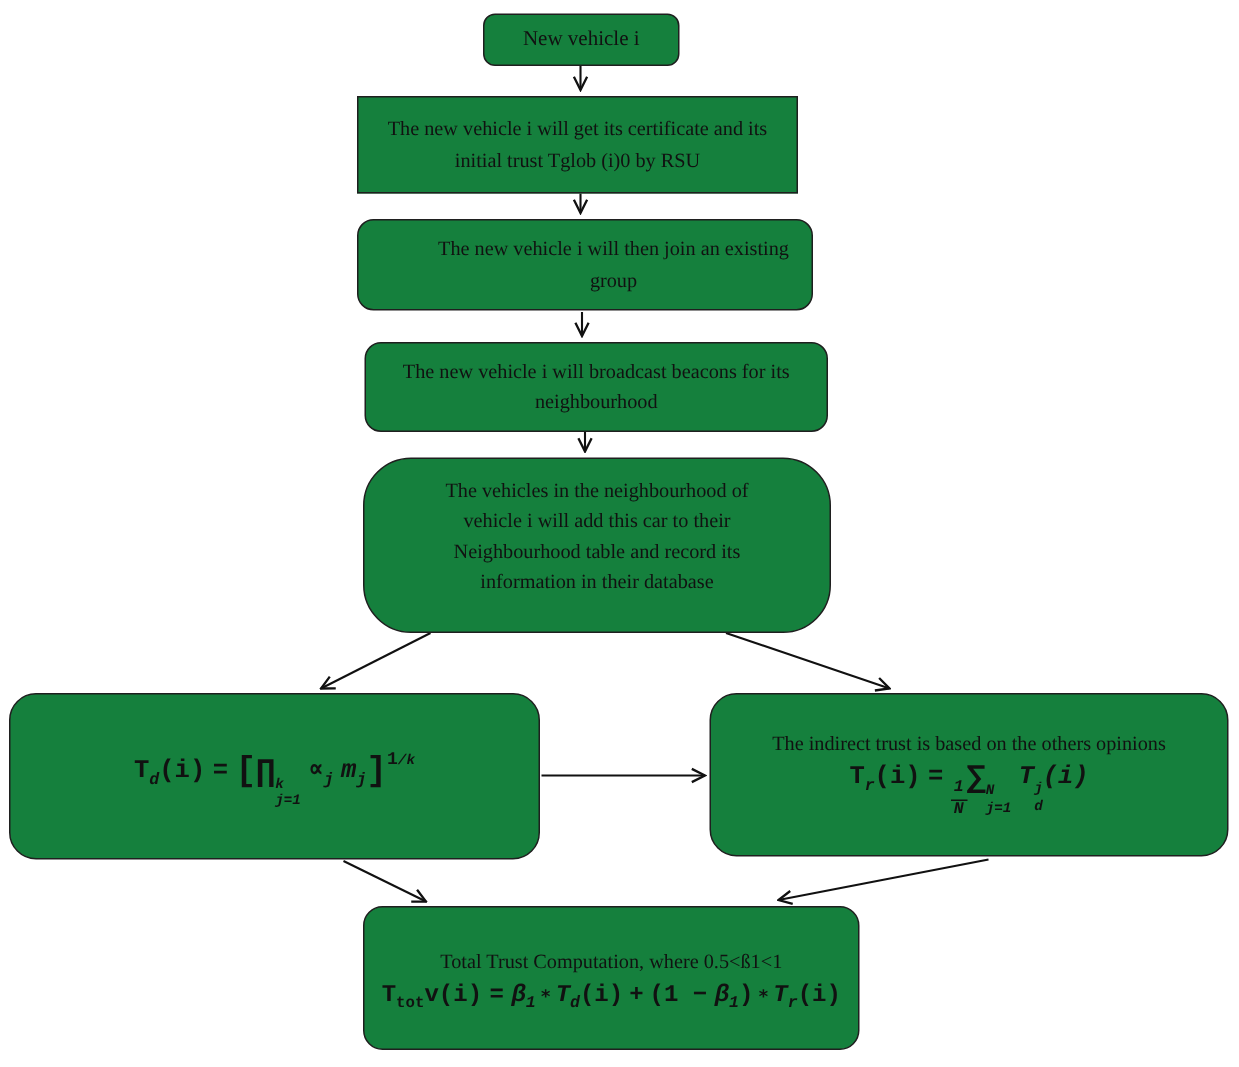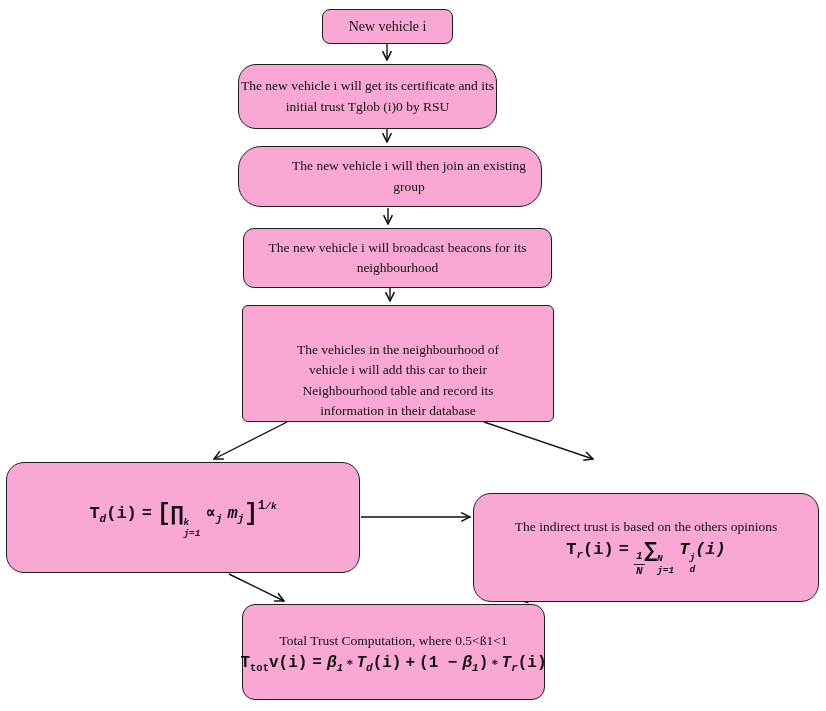--- a/index.html
+++ b/index.html
@@ -2,21 +2,21 @@
 <html><head>
 <meta charset="utf-8">
 <style>
   html,body{margin:0;padding:0;background:#ffffff;}
   .stage{
     position:relative;width:826px;height:711px;background:#ffffff;
     font-family:"Liberation Serif",serif;color:#111111;overflow:hidden;
   }
   svg.arrows{position:absolute;left:0;top:0;width:826px;height:711px;}
   .node{
-    position:absolute;border:1.6px solid #1f1f1f;border-radius:12px;background:#f9a8d4;
+    position:absolute;border:1.6px solid #1f1f1f;border-radius:12px;background:#15803d;
     display:flex;flex-direction:column;align-items:center;justify-content:center;
     text-align:center;font-size:13.5px;line-height:1.5;box-sizing:border-box;
   }
   .txt{margin:0 auto;}
   
   .fx{
     font-family:Liberation Mono, monospace;font-weight:bold;font-size:17px;
     white-space:nowrap;margin-top:5px;line-height:1.2;
   }
   .fx .it{font-style:italic;}
@@ -63,55 +63,55 @@
     <line x1="484" y1="422" x2="593" y2="459" stroke="#111" stroke-width="1.4" marker-end="url(#ah)"></line>
     <line x1="361" y1="517" x2="470" y2="517" stroke="#111" stroke-width="1.4" marker-end="url(#ah)"></line>
     <line x1="229" y1="574" x2="284" y2="601" stroke="#111" stroke-width="1.4" marker-end="url(#ah)"></line>
     <line x1="659" y1="573" x2="519" y2="600" stroke="#111" stroke-width="1.4" marker-end="url(#ah)"></line>
   </svg>
 
   <div class="node" style="left:322px;top:9px;width:131px;height:35px;border-radius:8px;font-size:14px;">
     <div class="txt">New vehicle i</div>
   </div>
 
-  <div class="node" style="left:238px;top:64px;width:259px;height:65px;border-radius:18px;">
+  <div class="node" style="left:238px;top:64px;width:294px;height:65px;border-radius:0;">
     <div class="txt" style="max-width:272px;">The new vehicle i will get its certificate and its initial trust Tglob (i)0 by RSU</div>
   </div>
 
-  <div class="node" style="left:238px;top:146px;width:304px;height:61px;border-radius:23px;padding-left:38px;">
+  <div class="node" style="left:238px;top:146px;width:304px;height:61px;border-radius:11px;padding-left:38px;">
     <div class="txt" style="max-width:240px;">The new vehicle i will then join an existing group</div>
   </div>
 
   <div class="node" style="left:243px;top:228px;width:309px;height:60px;border-radius:11px;">
     <div class="txt" style="max-width:262px;">The new vehicle i will broadcast beacons for its neighbourhood</div>
   </div>
 
-  <div class="node" style="left:242px;top:305px;width:312px;height:117px;border-radius:6px;justify-content:flex-end;padding-top:11px;">
+  <div class="node" style="left:242px;top:305px;width:312px;height:117px;border-radius:32px;justify-content:flex-start;padding-top:11px;">
     <div class="txt" style="max-width:240px;">The vehicles in the neighbourhood of vehicle i will add this car to their Neighbourhood table and record its information in their database</div>
   </div>
 
   <div class="node" style="left:6px;top:462px;width:354px;height:111px;border-radius:18px;">
     <div class="fx"><span>T</span><sub>d</sub><span>(i)</span><span class="sp">=</span><span class="brk">[</span><span class="bigop">∏</span><span class="lims">
           <span>k</span>
           <span>j=1</span>
         </span><span class="mgl">∝</span><sub>j</sub><span class="it mgl">m</span><sub>j</sub><span class="brk">]</span><sup class="exp"><span>1</span><span class="sm">/k</span></sup></div>
   </div>
 
-  <div class="node" style="left:473px;top:462px;width:346px;height:109px;border-radius:18px;margin-top:31px;">
+  <div class="node" style="left:473px;top:462px;width:346px;height:109px;border-radius:18px;">
     <div class="txt">The indirect trust is based on the others opinions</div>
     <div class="fx" style="margin-top:1px;"><span>T</span><sub>r</sub><span>(i)</span><span class="sp">=</span><span class="frac">
           <span class="num">1</span>
           <span class="den">N</span>
         </span><span class="bigop">∑</span><span class="lims">
           <span>N</span>
           <span>j=1</span>
         </span><span class="it mgl">T</span><span class="stack">
           <span>j</span>
           <span>d</span>
         </span><span class="it">(i)</span></div>
   </div>
 
-  <div class="node" style="left:242px;top:604px;width:303px;height:96px;border-radius:13px;">
+  <div class="node" style="left:242px;top:604px;width:331px;height:96px;border-radius:13px;">
     <div class="txt">Total Trust Computation, where 0.5&lt;ß1&lt;1</div>
     <div class="fx" style="font-size:16px;margin-top:2px;"><span>T</span><sub class="up">tot</sub><span>v(i)</span><span class="sp">=</span><span class="it">β</span><sub>1</sub><span class="star">∗</span><span class="it">T</span><sub>d</sub><span>(i)</span><span class="plus">+</span><span>(1 −</span><span class="it mgl">β</span><sub>1</sub><span>)</span><span class="star">∗</span><span class="it">T</span><sub>r</sub><span>(i)</span></div>
   </div>
 
 </div>
 
 </body></html>

